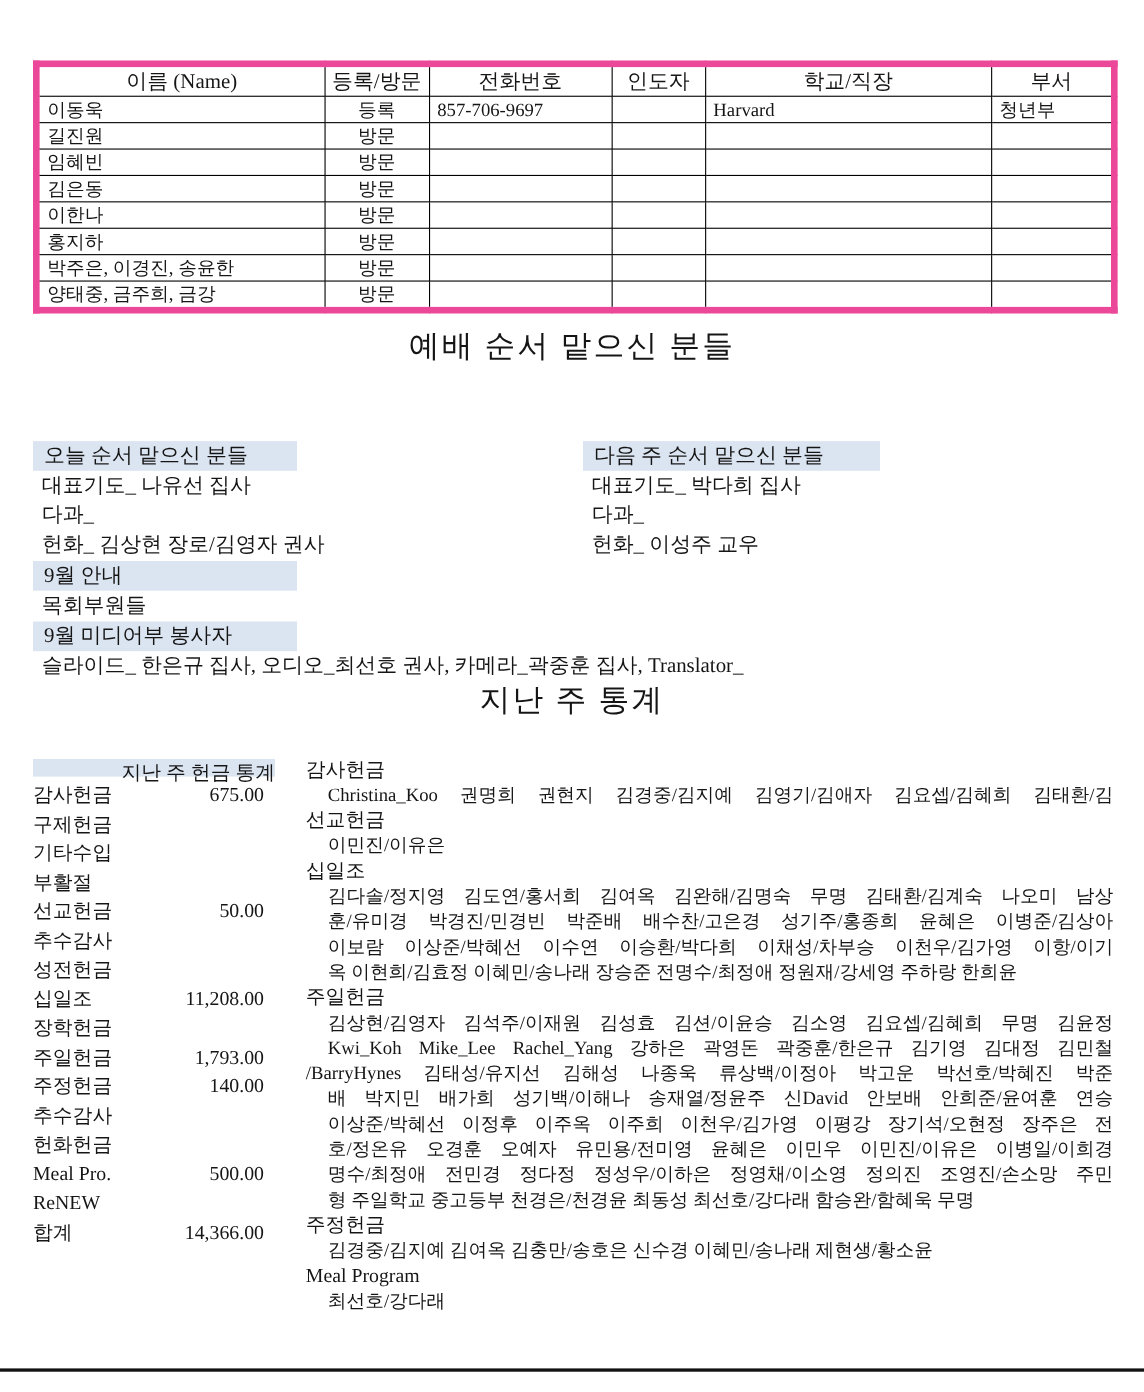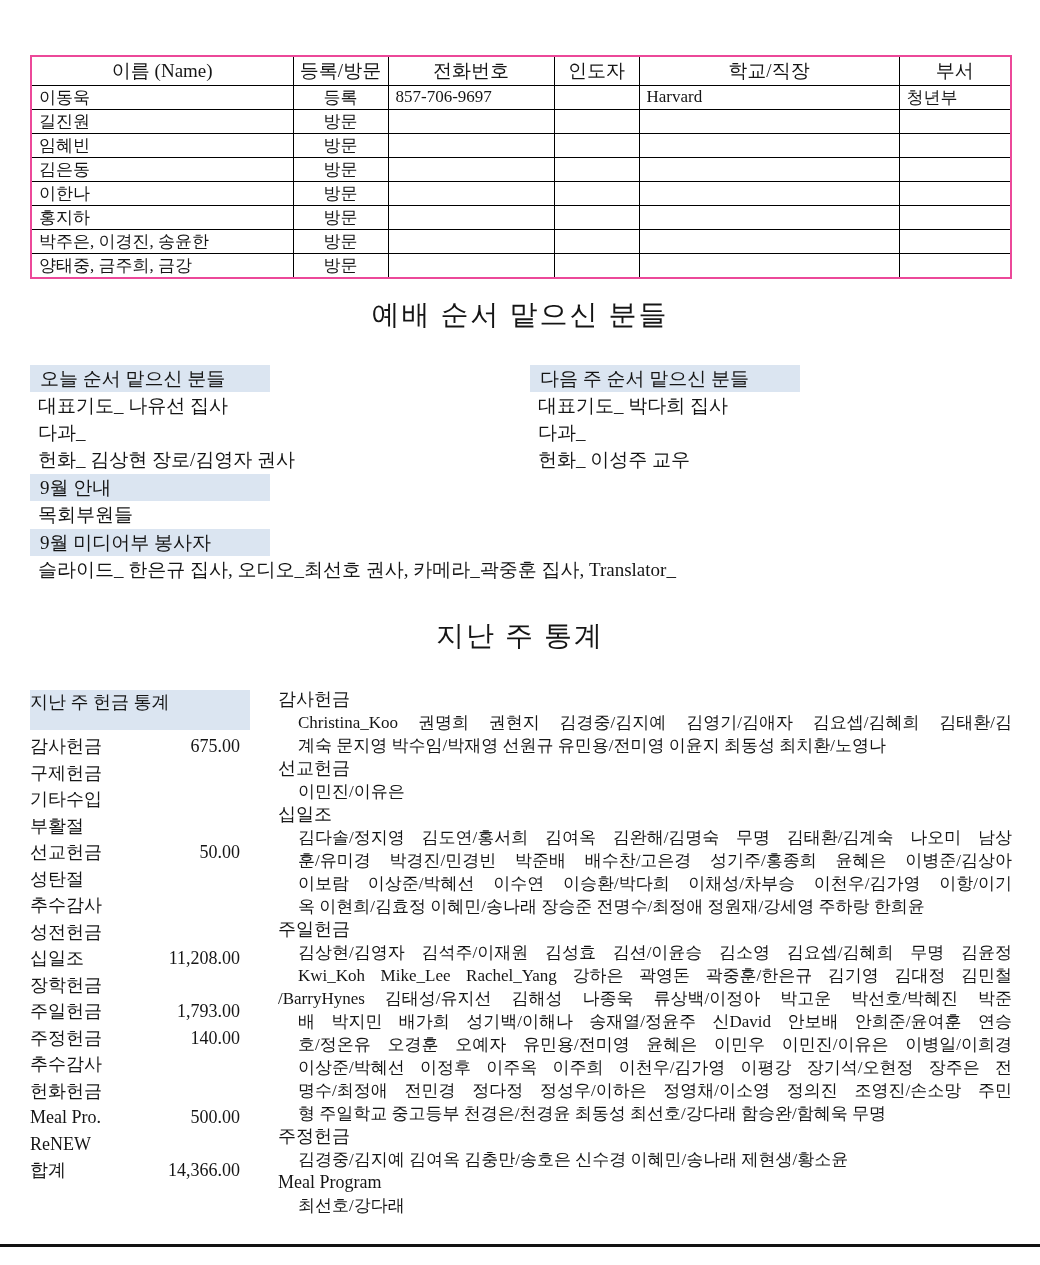--- a/index.html
+++ b/index.html
@@ -8,21 +8,21 @@
     width:1040px; height:1265px; position:relative;
     font-family:"Liberation Serif","DejaVu Serif",serif;
     color:#151515;
   }
   .page { position:absolute; inset:0; background:#fff; overflow:hidden; }
 
   
   table.visitor {
     position:absolute; left:30px; top:55px;
     border-collapse:collapse; table-layout:fixed;
-    border:2px solid #ec4899;
+    border:6px solid #ec4899;
   }
   table.visitor col.c0{width:262px} table.visitor col.c1{width:95px}
   table.visitor col.c2{width:166px} table.visitor col.c3{width:85px}
   table.visitor col.c4{width:260px} table.visitor col.c5{width:112px}
   table.visitor th {
     border:1px solid #000; height:29px; font-weight:normal;
     font-size:19px; text-align:center; overflow:hidden; white-space:nowrap;
   }
   table.visitor td {
     border:1px solid #000; height:24px; font-size:17px;
@@ -30,34 +30,34 @@
   }
   table.visitor td.c1 { text-align:center; padding:0; }
 
   
   .section-title {
     position:absolute; left:0; width:1040px; text-align:center;
     font-size:28px; letter-spacing:2px; white-space:nowrap;
   }
 
   
-  .worship-col { position:absolute; }
+  .worship-col { position:absolute;margin-top:36px; }
   .w-header {
     background:#dbe5f1; height:27px; line-height:27px;
     font-size:19px; padding-left:10px; margin-top:1px;
   }
   .w-header.w240 { width:240px; }
   .w-header.w270 { width:270px; }
   .w-line { height:27px; line-height:27px; font-size:19px; padding-left:8px; white-space:nowrap; }
 
   
   .sum-col { position:absolute; left:30px; top:73px; width:210px; }
   .sum-header {
-    background:#dbe5f1; width:220px; height:40px; line-height:24px;
-    text-align:left; font-size:18px; margin-bottom:3px;
+    background:#dbe5f1; width:220px; height:16px; line-height:24px;
+    text-align:right; font-size:18px; margin-bottom:3px;
   }
   .sum-row {
     display:flex; justify-content:space-between;
     height:26.5px; line-height:26.5px; font-size:18px; white-space:nowrap;
   }
   .sum-row .amt { text-align:right; }
 
   .detail-col { position:absolute; left:278px; top:71px; width:734px; }
   .d-head { font-size:18px; line-height:23px; white-space:nowrap; }
   .d-line { font-size:17px; line-height:23px; white-space:nowrap; }
@@ -198,24 +198,20 @@
           </div>
           <div class="sum-row">
             <span class="lbl">부활절</span>
             <span class="amt"></span>
           </div>
           <div class="sum-row">
             <span class="lbl">선교헌금</span>
             <span class="amt">50.00</span>
           </div>
           <div class="sum-row">
-            <span class="lbl">성탄절</span>
-            <span class="amt"></span>
-          </div>
-          <div class="sum-row">
             <span class="lbl">추수감사</span>
             <span class="amt"></span>
           </div>
           <div class="sum-row">
             <span class="lbl">성전헌금</span>
             <span class="amt"></span>
           </div>
           <div class="sum-row">
             <span class="lbl">십일조</span>
             <span class="amt">11,208.00</span>
@@ -251,35 +247,34 @@
           <div class="sum-row">
             <span class="lbl">합계</span>
             <span class="amt">14,366.00</span>
           </div>
         </div>
     </div>
 
     <div class="detail-col">
         <div class="d-head">감사헌금</div>
         <div class="d-line ind just">Christina_Koo 권명희 권현지 김경중/김지예 김영기/김애자 김요셉/김혜희 김태환/김</div>
-        <div class="d-line ind">계숙 문지영 박수임/박재영 선원규 유민용/전미영 이윤지 최동성 최치환/노영나</div>
         <div class="d-head">선교헌금</div>
         <div class="d-line ind">이민진/이유은</div>
         <div class="d-head">십일조</div>
         <div class="d-line ind just">김다솔/정지영 김도연/홍서희 김여옥 김완해/김명숙 무명 김태환/김계숙 나오미 남상</div>
         <div class="d-line ind just">훈/유미경 박경진/민경빈 박준배 배수찬/고은경 성기주/홍종희 윤혜은 이병준/김상아</div>
         <div class="d-line ind just">이보람 이상준/박혜선 이수연 이승환/박다희 이채성/차부승 이천우/김가영 이항/이기</div>
         <div class="d-line ind">옥 이현희/김효정 이혜민/송나래 장승준 전명수/최정애 정원재/강세영 주하랑 한희윤</div>
         <div class="d-head">주일헌금</div>
         <div class="d-line ind just">김상현/김영자 김석주/이재원 김성효 김션/이윤승 김소영 김요셉/김혜희 무명 김윤정</div>
         <div class="d-line ind just">Kwi_Koh Mike_Lee Rachel_Yang 강하은 곽영돈 곽중훈/한은규 김기영 김대정 김민철</div>
         <div class="d-line just">/BarryHynes 김태성/유지선 김해성 나종욱 류상백/이정아 박고운 박선호/박혜진 박준</div>
         <div class="d-line ind just">배 박지민 배가희 성기백/이해나 송재열/정윤주 신David 안보배 안희준/윤여훈 연승</div>
+        <div class="d-line ind just">이상준/박혜선 이정후 이주옥 이주희 이천우/김가영 이평강 장기석/오현정 장주은 전</div>
         <div class="d-line ind just">호/정온유 오경훈 오예자 유민용/전미영 윤혜은 이민우 이민진/이유은 이병일/이희경</div>
-        <div class="d-line ind just">이상준/박혜선 이정후 이주옥 이주희 이천우/김가영 이평강 장기석/오현정 장주은 전</div>
         <div class="d-line ind just">명수/최정애 전민경 정다정 정성우/이하은 정영채/이소영 정의진 조영진/손소망 주민</div>
         <div class="d-line ind">형 주일학교 중고등부 천경은/천경윤 최동성 최선호/강다래 함승완/함혜욱 무명</div>
         <div class="d-head">주정헌금</div>
         <div class="d-line ind">김경중/김지예 김여옥 김충만/송호은 신수경 이혜민/송나래 제현생/황소윤</div>
         <div class="d-head">Meal Program</div>
         <div class="d-line ind">최선호/강다래</div>
       </div>
   </div>
 
   <div class="bottom-rule"></div>

